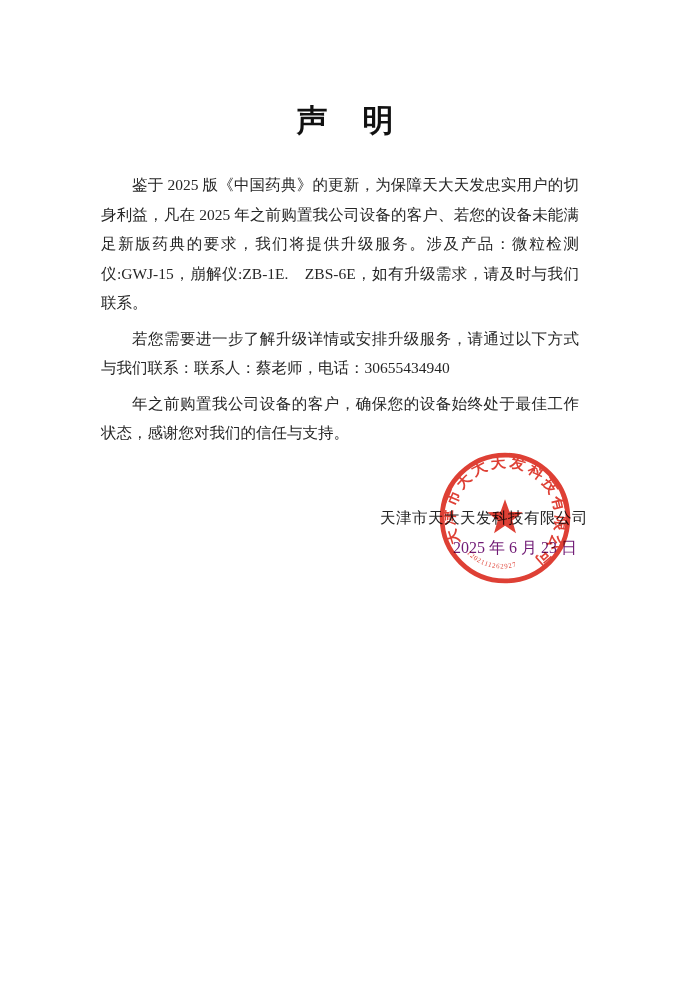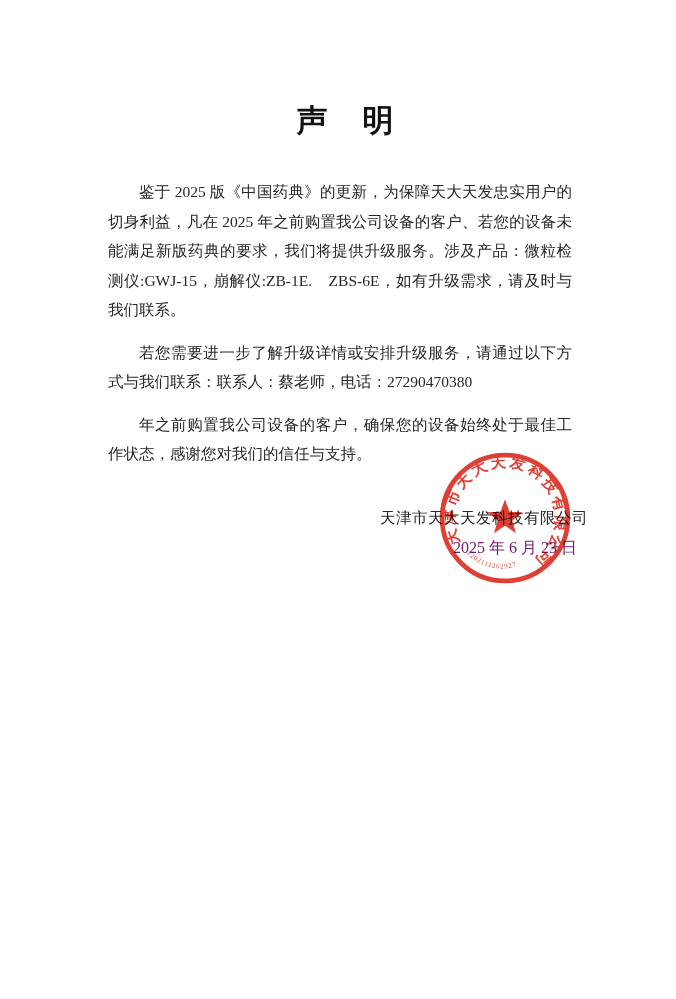--- a/index.html
+++ b/index.html
@@ -23,21 +23,21 @@
   .body-text{
     position:absolute;
     top:164px;left:95px;
     width:490px;
     font-size:15.5px;
     line-height:29.5px;
     color:#262626;
     text-align:justify;
   }
   .body-text p{
-    margin:13px;
+    margin:6px;
     text-indent:2em;
   }
   .sig-company{
     position:absolute;
     top:508px;right:88px;
     font-size:15.5px;
     color:#262626;
     letter-spacing:0.5px;
   }
   .sig-date{
@@ -70,21 +70,21 @@
 </style>
 </head>
 <body>
 
 <div class="page">
 
   <div class="doc-title">声　明</div>
 
   <div class="body-text">
     <p>鉴于 2025 版《中国药典》的更新，为保障天大天发忠实用户的切身利益，凡在 2025 年之前购置我公司设备的客户、若您的设备未能满足新版药典的要求，我们将提供升级服务。涉及产品：微粒检测仪:GWJ-15，崩解仪:ZB-1E.　ZBS-6E，如有升级需求，请及时与我们联系。</p>
-    <p>若您需要进一步了解升级详情或安排升级服务，请通过以下方式与我们联系：联系人：蔡老师，电话：27290470380</p>
+    <p>若您需要进一步了解升级详情或安排升级服务，请通过以下方式与我们联系：联系人：蔡老师，电话：30655434940</p>
     <p>年之前购置我公司设备的客户，确保您的设备始终处于最佳工作状态，感谢您对我们的信任与支持。</p>
   </div>
 
   <div class="sig-company">天津市天大天发科技有限公司</div>
 
   <div class="sig-date">2025 年 6 月 23 日</div>
 
   <svg class="seal" viewBox="0 0 200 200" xmlns="http://www.w3.org/2000/svg">
     <defs>
       <path id="sealNameArc" d="M 48.04 130 A 60 60 0 1 1 130 151.96" fill="none"></path>

